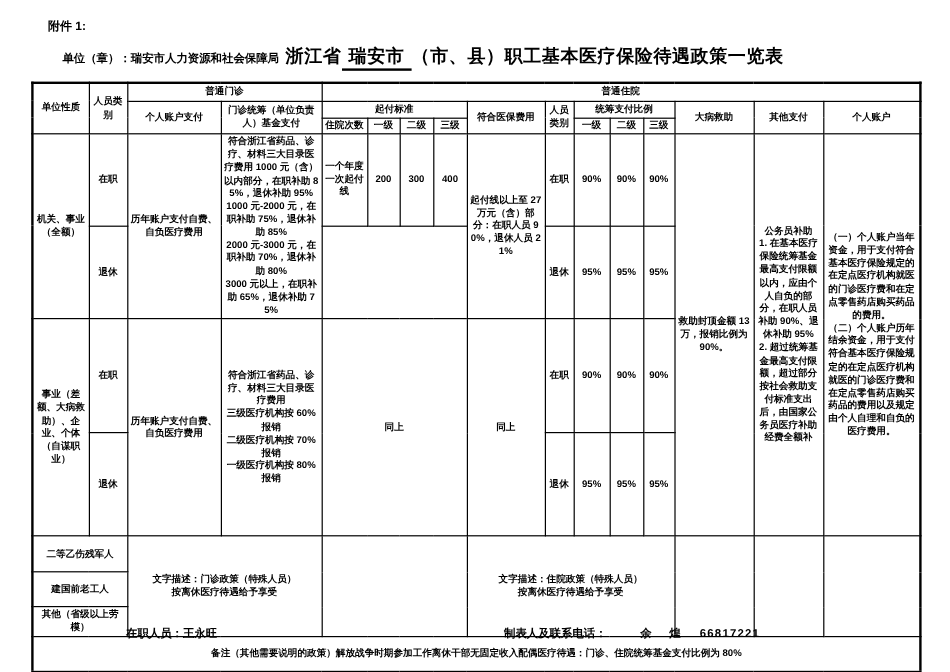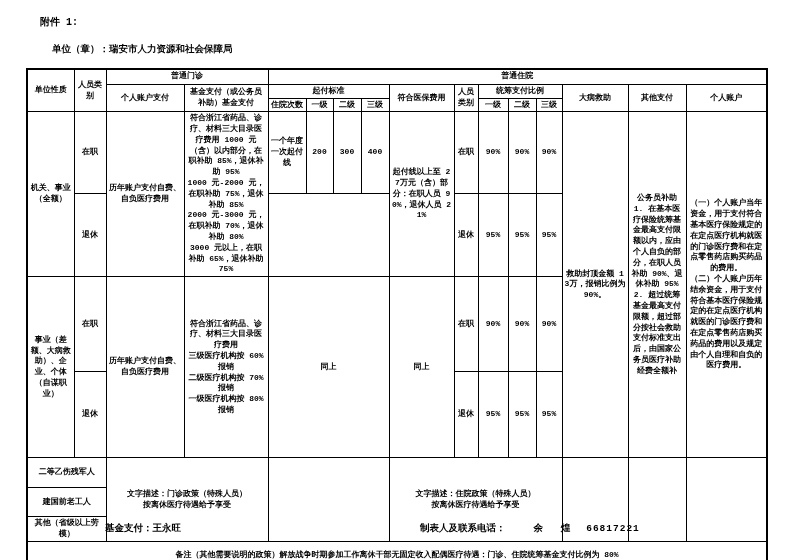--- a/index.html
+++ b/index.html
@@ -1,17 +1,17 @@
 <!DOCTYPE html>
 <html><head>
 <meta charset="utf-8">
 <style>
   html,body{margin:0;padding:0;background:#e8e8e8;}
   .page{position:relative;width:792px;height:560px;background:#ffffff;
-        font-family:Liberation Mono, monospace;color:#000;overflow:hidden;}
+        font-family:Liberation Sans, sans-serif;color:#000;overflow:hidden;}
   .attachment{position:absolute;left:40px;top:15px;font-size:10px;font-weight:bold;}
   .unit-seal{position:absolute;left:52px;top:43px;font-size:9.5px;font-weight:bold;}
   .title{position:absolute;left:238px;top:38px;font-size:15px;font-weight:bold;letter-spacing:.5px;white-space:nowrap;}
   .title .u{border-bottom:2px solid #000;padding:0 6px;display:inline-block;}
   table.policy{position:absolute;left:26px;top:68px;width:740px;border-collapse:collapse;table-layout:fixed;
                border:2px solid #000;border-bottom:3px solid #000;}
   .policy th,.policy td{border:1px solid #000;padding:1px 2px;font-weight:bold;text-align:center;
                vertical-align:middle;overflow:hidden;font-size:8px;line-height:1.35;word-break:break-all;}
   .f6{font-size:6.6px;line-height:1.28;}
   .f7{font-size:7.4px;line-height:1.3;}
@@ -31,20 +31,21 @@
   .footer-maker .name{margin-left:28px;letter-spacing:6px;}
   .footer-maker .phone{margin-left:10px;letter-spacing:1px;}
 </style>
 </head>
 <body>
 
 <div class="page">
 
   <div class="attachment">附件 1:</div>
   <div class="unit-seal">单位（章）：瑞安市人力资源和社会保障局</div>
+  <div class="title"><span>浙江省</span><span class="u">瑞安市</span><span>（市、县）职工基本医疗保险待遇政策一览表</span></div>
 
   <table class="policy">
     <colgroup>
       <col style="width:47px">
         <col style="width:32px">
         <col style="width:78px">
         <col style="width:84px">
       <col style="width:38px">
         <col style="width:27px">
         <col style="width:28px">
@@ -62,21 +63,21 @@
     <tbody>
         <tr style="height:15px">
       <th rowspan="3">单位性质</th>
       <th rowspan="3">人员类别</th>
       <th colspan="2">普通门诊</th>
       <th colspan="12">普通住院</th>
     </tr>
 
     <tr style="height:14px">
       <th rowspan="2">个人账户支付</th>
-      <th rowspan="2" class="f7">基金支付（或公务员补助）基金支付</th>
+      <th rowspan="2" class="f7">门诊统筹（单位负责人）基金支付</th>
       <th colspan="4" class="f7">起付标准</th>
       <th rowspan="2" class="f7">符合医保费用</th>
       <th rowspan="2" class="f7">人员类别</th>
       <th colspan="3" class="f7">统筹支付比例</th>
       <th rowspan="2">大病救助</th>
       <th rowspan="2">其他支付</th>
       <th rowspan="2">个人账户</th>
     </tr>
 
     <tr style="height:13px">
@@ -165,17 +166,17 @@
       <td colspan="2" class="f7">其他（省级以上劳模）</td>
     </tr>
 
     <tr style="height:30px">
       <td colspan="16" class="f7 left top">备注（其他需要说明的政策）解放战争时期参加工作离休干部无固定收入配偶医疗待遇：门诊、住院统筹基金支付比例为 80%</td>
     </tr>
   </tbody>
     </table>
 
   <div class="footer-line">
-    <span class="footer-resp"><span>基金支付：</span><span>王永旺</span></span>
+    <span class="footer-resp"><span>在职人员：</span><span>王永旺</span></span>
     <span class="footer-maker"><span>制表人及联系电话：</span><span class="name">余 煌</span><span class="phone">66817221</span></span>
   </div>
 
 </div>
 
 </body></html>

